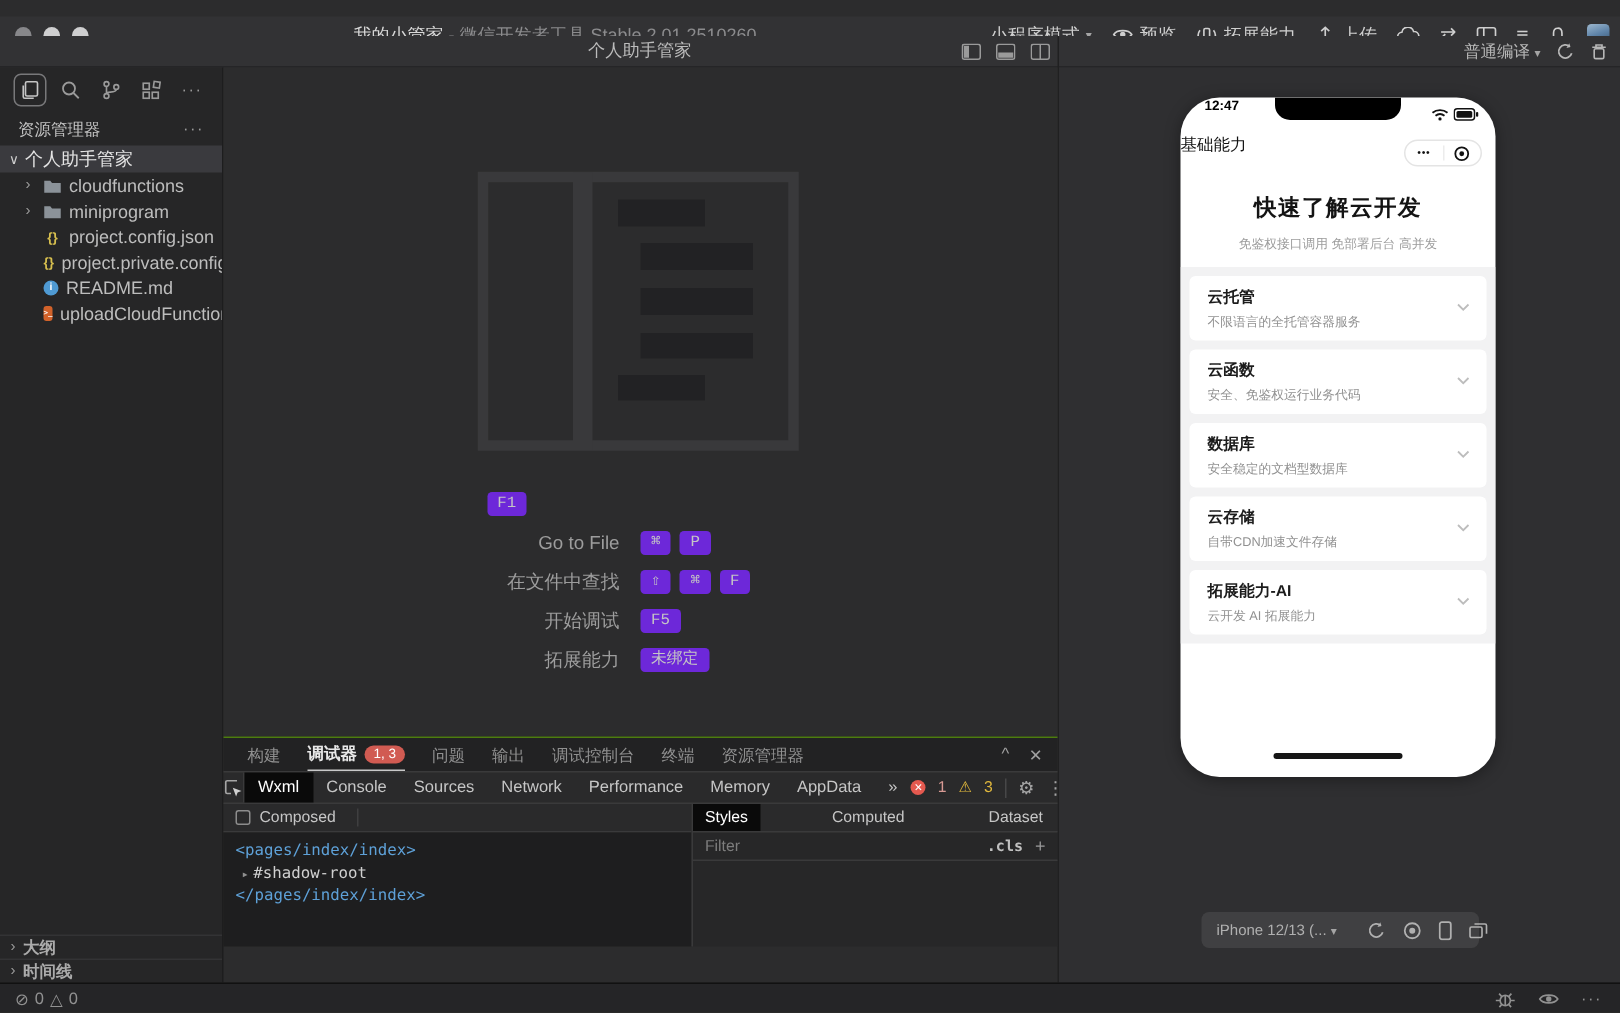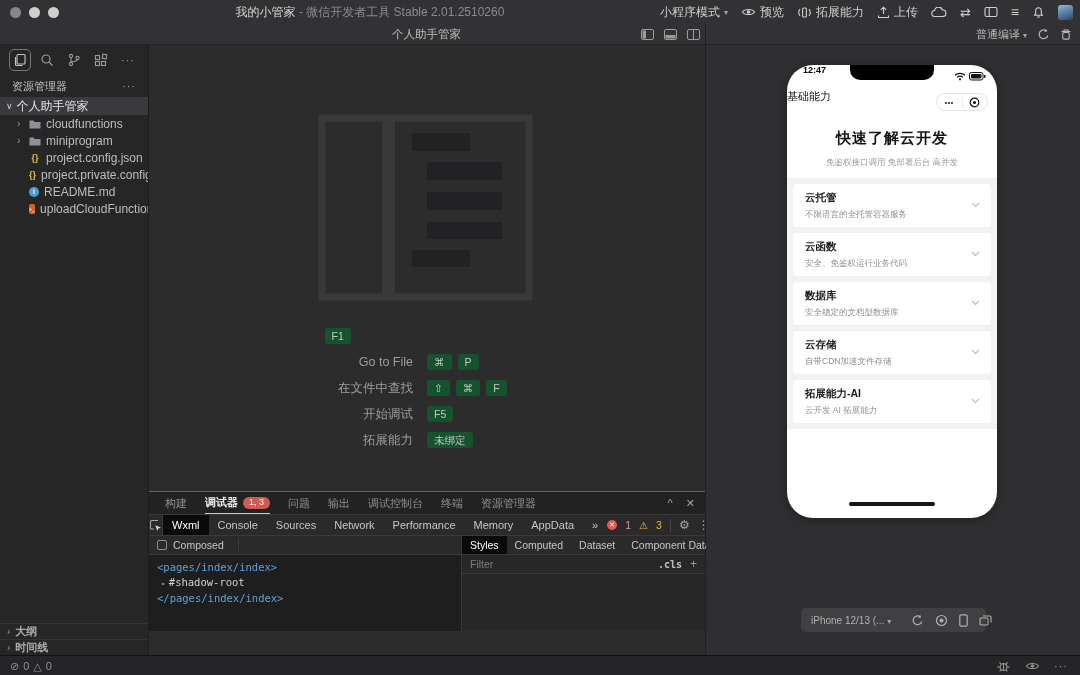--- a/index.html
+++ b/index.html
@@ -1,21 +1,21 @@
 <!DOCTYPE html>
 <html><head>
 <meta charset="utf-8">
 <style>
   *{margin:0;padding:0;box-sizing:border-box;}
   html,body{width:1080px;height:675px;overflow:hidden;}
   body{background:#2c2c2d;font-family:"Liberation Sans","DejaVu Sans",sans-serif;-webkit-font-smoothing:antialiased;position:relative;}
   svg{display:block;}
 
   
-  #titlebar{position:absolute;top:0;left:0;width:1080px;height:24px;background:#323234;display:flex;align-items:center;}
+  #titlebar{position:absolute;top:11px;left:0;width:1080px;height:24px;background:#323234;display:flex;align-items:center;}
   .tl{width:11px;height:11px;border-radius:50%;margin-left:8px;}
   .tl1{background:#87878a;margin-left:10px;}
   .tl2{background:#cfcfd0;}
   .tl3{background:#cfcfd0;}
   #win-title{position:absolute;left:130px;width:480px;text-align:center;font-size:12px;color:#d8d8d8;white-space:nowrap;}
   #win-title .sec{color:#8b8b8d;}
   #tb-right{position:absolute;right:7px;top:0;height:24px;display:flex;align-items:center;gap:13px;color:#cfcfcf;font-size:12px;}
   .tb-item{display:flex;align-items:center;gap:4px;white-space:nowrap;cursor:default;}
   .caret{font-size:8px;color:#a5a5a5;}
   .avatar{width:15px;height:15px;border-radius:3px;background:linear-gradient(160deg,#9db8cf 0%,#5e83a8 45%,#2e4a66 100%);}
@@ -49,21 +49,21 @@
   .sec-row{height:16px;display:flex;align-items:center;gap:5px;padding-left:7px;font-size:11px;font-weight:bold;color:#ababab;border-top:1px solid #333335;}
   .sec-row .chev{font-size:10px;color:#9a9a9a;font-weight:normal;}
 
   
   #editor{position:absolute;left:149px;top:45px;width:556px;height:471px;background:#2c2c2d;}
   #watermark{position:absolute;left:169px;top:68px;}
   #shortcuts{position:absolute;left:0;top:278px;width:556px;}
   .sc-row{height:26px;display:flex;align-items:center;justify-content:center;}
   .sc-label{width:205px;text-align:right;padding-right:14px;font-size:12.5px;color:#9d9d9d;}
   .sc-keys{width:205px;display:flex;gap:6px;align-items:center;}
-  .key{background:#14532d;color:#c5c5c5;font-size:10.5px;line-height:1;padding:3px 7px;border-radius:3px;}
+  .key{background:#6d28d9;color:#c5c5c5;font-size:10.5px;line-height:1;padding:3px 7px;border-radius:3px;font-family:Liberation Mono, monospace;}
 
   
   #panel{position:absolute;left:149px;top:491px;width:556px;height:139px;background:#222223;border-top:1px solid #4d7c0f;}
   #panel-tabs{height:22px;display:flex;align-items:center;padding-left:16px;gap:18px;font-size:11px;color:#909090;}
   .ptab{height:22px;display:flex;align-items:center;gap:5px;}
   .ptab-active{color:#e8e8e8;font-weight:bold;border-bottom:1px solid #c9c9c9;}
   .badge{background:#d15b52;color:#fff;font-size:9px;font-weight:normal;border-radius:7px;padding:1.5px 6px;line-height:1;}
   #panel-tab-actions{position:absolute;right:10px;top:0;height:22px;display:flex;align-items:center;gap:13px;color:#a0a0a0;font-size:11px;}
   #dev-toolbar{height:22px;background:#2a2a2b;border-top:1px solid #3a3a3b;border-bottom:1px solid #3a3a3b;display:flex;align-items:center;}
   #inspect-btn{width:25px;height:100%;display:flex;align-items:center;justify-content:center;border-right:1px solid #3a3a3b;}
@@ -80,21 +80,21 @@
   #wxml-pane{width:312px;height:95px;}
   #wxml-head{height:19px;background:#2a2a2b;border-bottom:1px solid #3a3a3b;display:flex;align-items:center;gap:6px;padding-left:8px;}
   .checkbox{width:10px;height:10px;border:1px solid #8c8c8c;border-radius:2px;background:transparent;}
   #wxml-head .lbl{font-size:10.5px;color:#c6c6c6;}
   #wxml-head .hd{width:1px;height:12px;background:#3f3f40;margin-left:8px;}
   #wxml-code{height:76px;background:#1e1e1f;font-family:"DejaVu Sans Mono","Liberation Mono",monospace;font-size:10.5px;line-height:15px;padding:5px 0 0 8px;}
   .tag{color:#5ea1d8;}
   .shadow-line{color:#d0d0d0;padding-left:4px;}
   .shadow-line .arr{color:#8f8f8f;font-size:8px;margin-right:3px;}
   #styles-pane{width:244px;height:95px;border-left:1px solid #3a3a3b;background:#272728;}
-  #styles-tabs{height:19px;background:#2a2a2b;border-bottom:1px solid #3a3a3b;display:flex;align-items:center;}
+  #styles-tabs{height:19px;background:#2a2a2b;border-bottom:1px solid #3a3a3b;display:flex;align-items:center;gap:40px;}
   .stab{height:100%;display:flex;align-items:center;padding:0 8px;font-size:10.5px;color:#c6c6c6;white-space:nowrap;}
   .stab-active{background:#0a0a0a;color:#fff;}
   #filter-row{height:19px;border-bottom:1px solid #3a3a3b;display:flex;align-items:center;}
   #filter-input{flex:1;background:transparent;border:none;outline:none;color:#cfcfcf;font-size:10.5px;padding-left:8px;font-family:"Liberation Sans",sans-serif;}
   #filter-input::placeholder{color:#7d7d7d;}
   .cls-btn{color:#c0c0c0;font-size:10px;font-family:"DejaVu Sans Mono",monospace;font-weight:bold;}
   .plus-btn{color:#9a9a9a;font-size:12px;padding:0 8px;}
 
   
   #sim{position:absolute;left:706px;top:45px;width:374px;height:610px;background:#2f2f31;}

